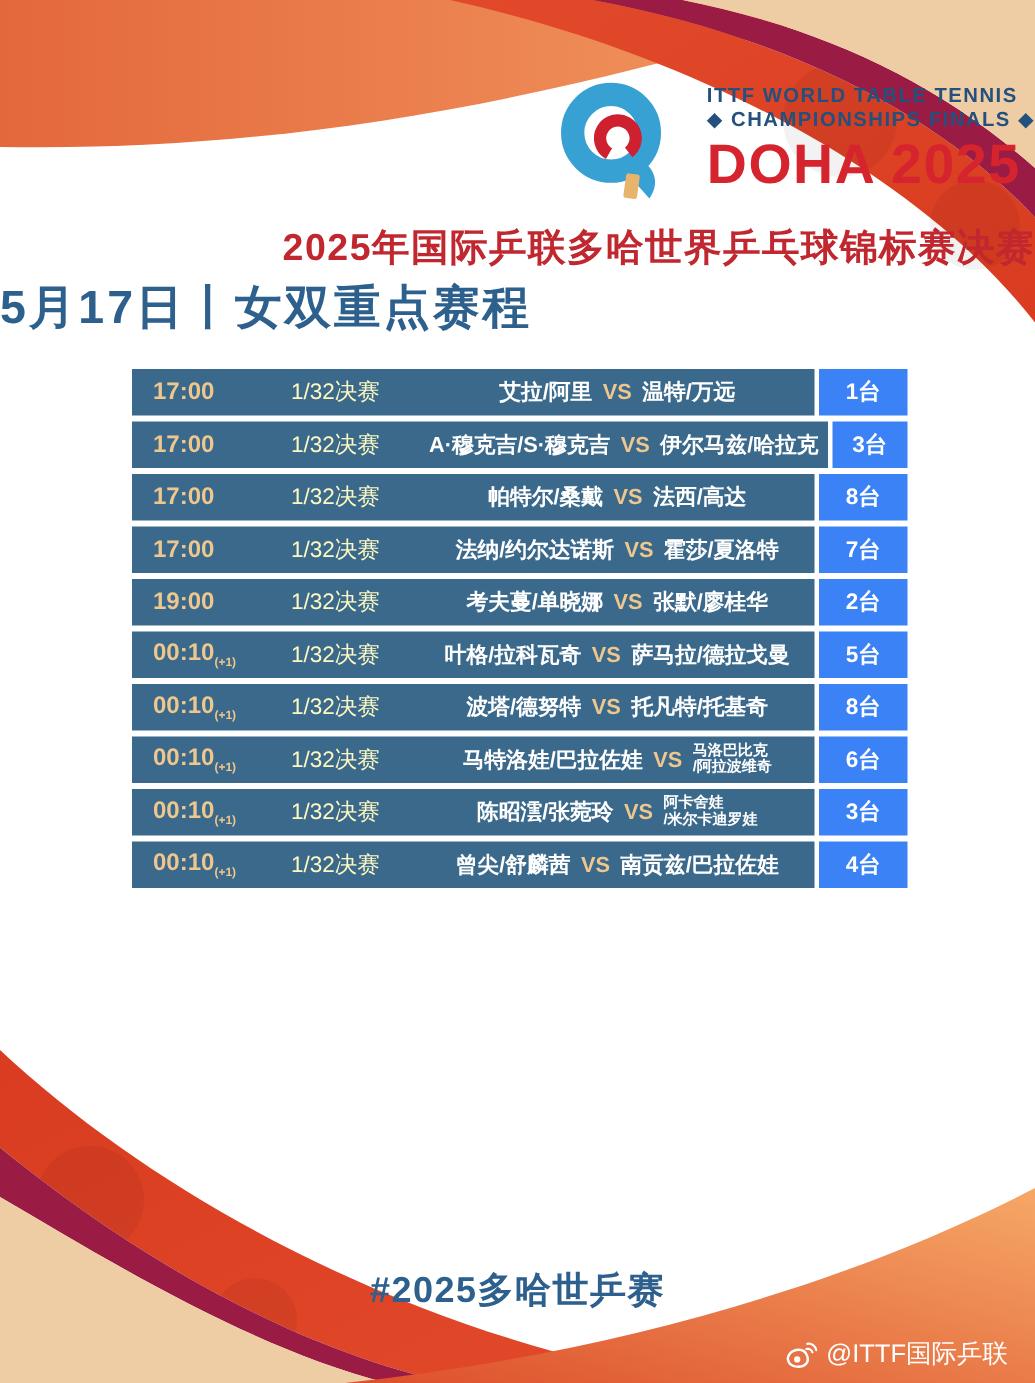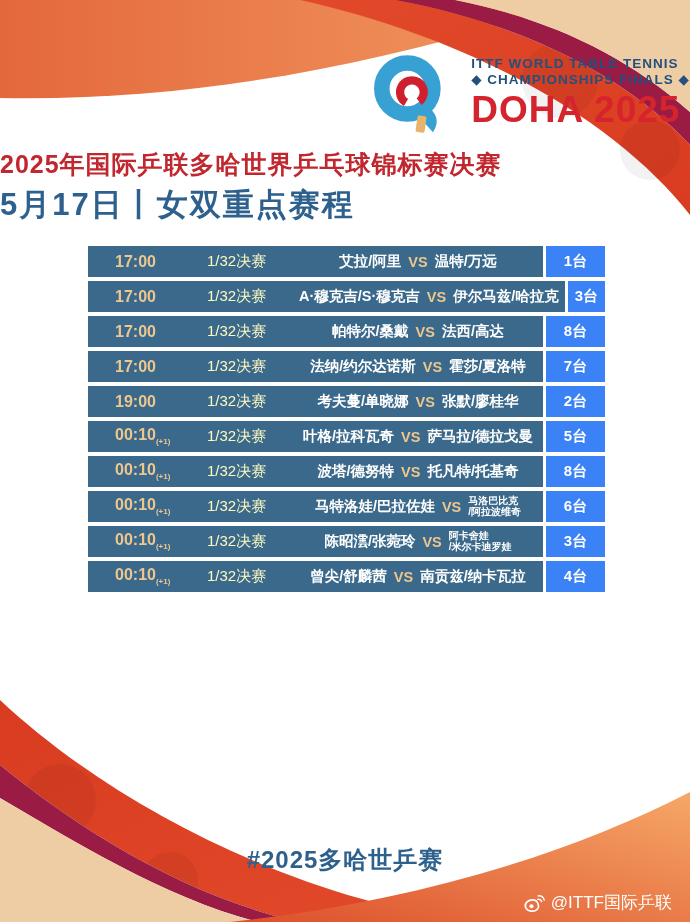--- a/index.html
+++ b/index.html
@@ -11,28 +11,28 @@
   .bg{position:absolute;inset:0;z-index:0;}
   .content{position:relative;z-index:1;padding-top:52px;}
 
   
   .logo-block{display:flex;justify-content:flex-end;align-items:center;gap:14px;}
   .logo-text{display:flex;flex-direction:column;line-height:1.15;}
   .logo-line{font-size:13.5px;font-weight:bold;letter-spacing:1px;color:#24507e;}
   .logo-wordmark{font-size:37px;font-weight:800;letter-spacing:1px;color:#d5242e;margin-top:2px;}
 
   
-  .main-title{margin-top:12px;text-align:left;font-size:25px;font-weight:800;color:#c0272e;letter-spacing:1px;}
+  .main-title{margin-top:12px;text-align:right;font-size:25px;font-weight:800;color:#c0272e;letter-spacing:1px;}
   .sub-title{margin-top:3px;font-size:31px;font-weight:800;color:#2d608d;letter-spacing:2px;}
 
   
   .schedule{margin:20px 85px 0 88px;}
   .row{display:flex;gap:3px;margin-bottom:4px;height:31px;}
   .row-main{flex:1;display:flex;align-items:center;background:#3a698b;}
-  .cell-time{width:74px;padding-left:27px;color:#eec78f;font-weight:bold;font-size:16px;white-space:nowrap;}
+  .cell-time{width:74px;padding-left:14px;color:#eec78f;font-weight:bold;font-size:16px;white-space:nowrap;}
   .plus{font-style:normal;font-size:8px;font-weight:bold;vertical-align:sub;}
   .cell-round{width:92px;color:#fef9c3;font-size:15px;margin-left:18px;}
   .cell-match{flex:1;display:flex;align-items:center;justify-content:center;gap:7px;
               color:#ffffff;font-weight:bold;font-size:14.5px;white-space:nowrap;padding-right:6px;}
   .vs{color:#eec78f;font-weight:800;}
   .t2.two-line{white-space:pre-line;font-size:10px;line-height:1.08;text-align:left;}
   .row-table{width:59px;background:#3b82f6;color:#ffffff;display:flex;align-items:center;
              justify-content:center;font-weight:bold;font-size:15px;}
 
   
@@ -223,21 +223,21 @@
       <div class="row-table">3台</div>
     </div>
 
     <div class="row">
       <div class="row-main">
         <span class="cell-time"><b>00:10</b><i class="plus">(+1)</i></span>
         <span class="cell-round">1/32决赛</span>
         <span class="cell-match">
           <span class="t1">曾尖/舒麟茜</span>
           <span class="vs">VS</span>
-          <span class="t2">南贡兹/纳卡瓦拉</span>
+          <span class="t2">南贡兹/巴拉佐娃</span>
         </span>
       </div>
       <div class="row-table">4台</div>
     </div>
   </div>
 
   <div class="hashtag">#2025多哈世乒赛</div>
 </div>
 
 <div class="watermark">

